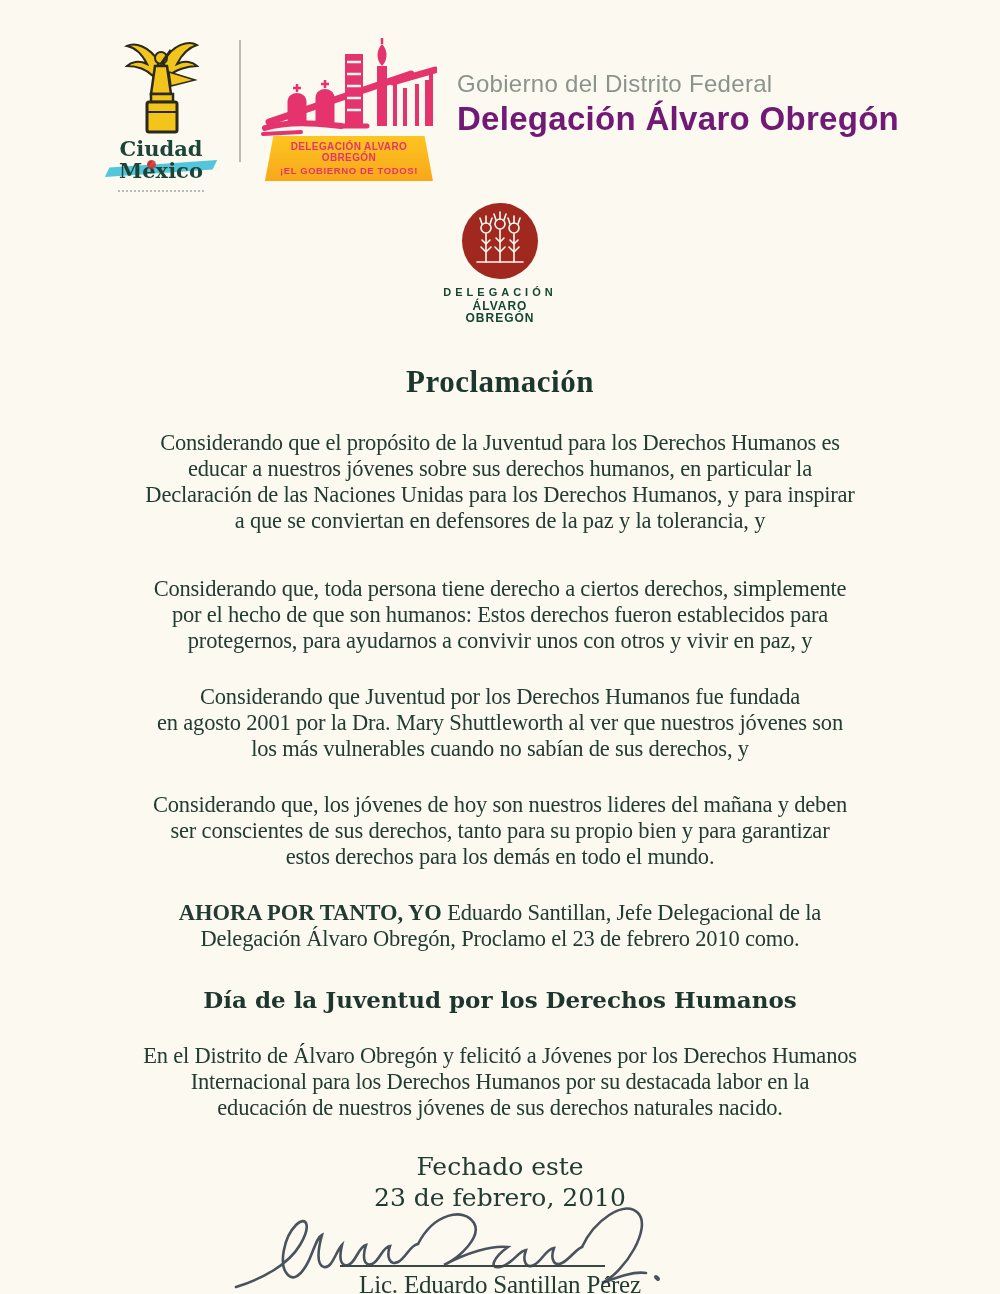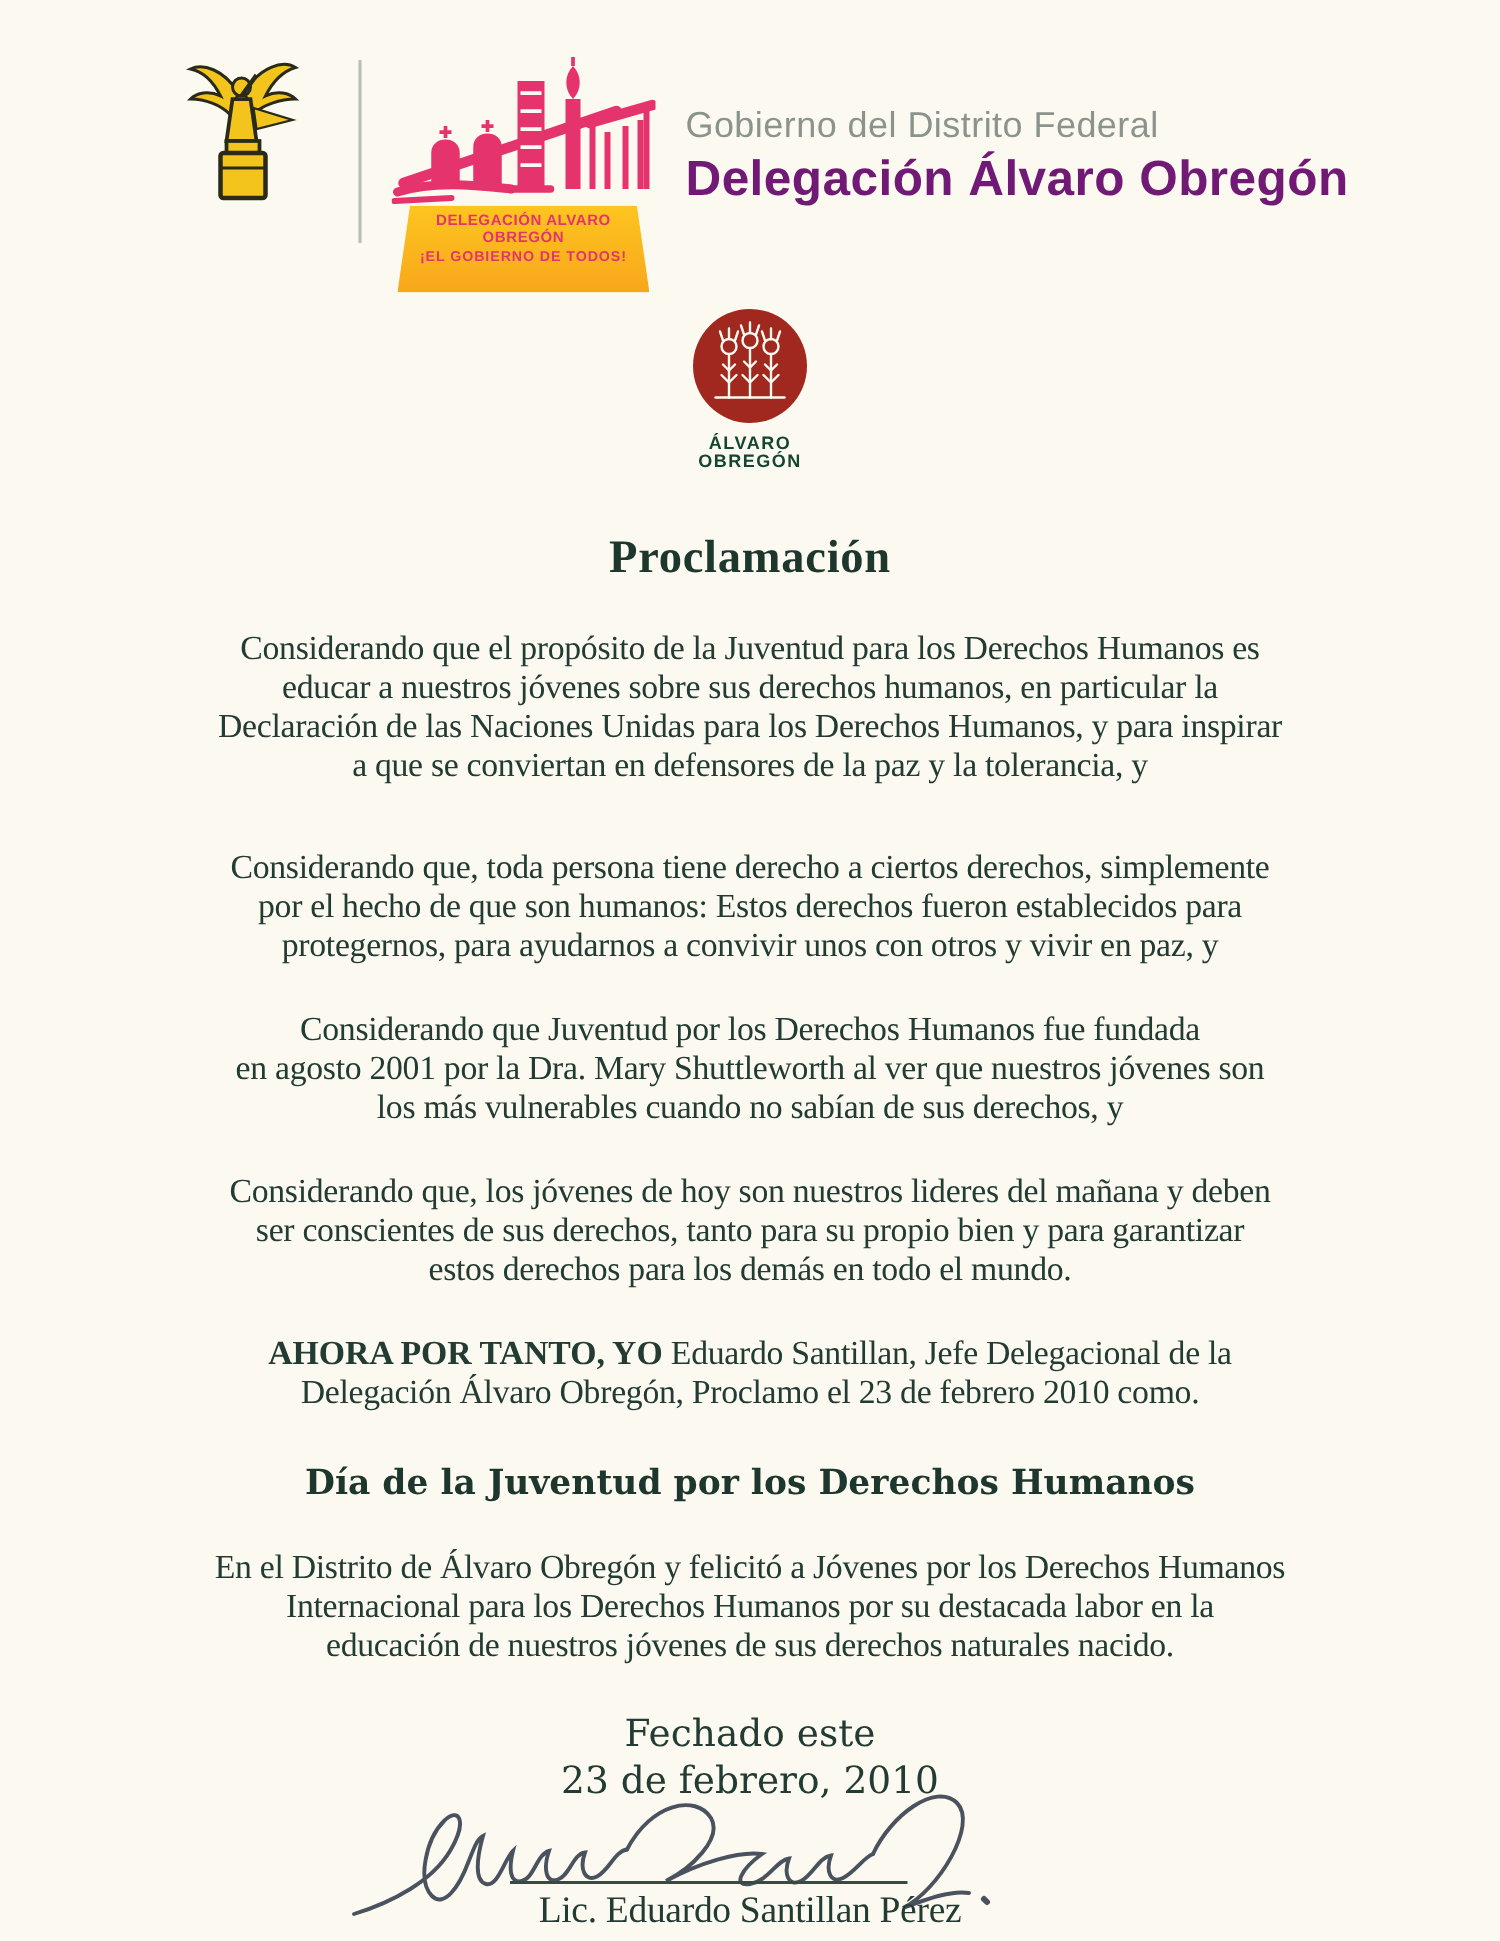--- a/index.html
+++ b/index.html
@@ -68,21 +68,21 @@
     background:#b9bdb4;
     margin-top:4px;
   }
   .logo-ao{
     width:180px;
     text-align:center;
   }
   .ao-banner{
     margin:-6px auto 0;
     width:160px;
-    padding:5px 4px 18px;
+    padding:5px 4px 5px;
     background:linear-gradient(#fdc51f,#f8a71b);
     -webkit-clip-path:polygon(5% 0,95% 0,100% 100%,0 100%);
     clip-path:polygon(5% 0,95% 0,100% 100%,0 100%);
     color:#e5336e;
     font-family:"Liberation Sans", sans-serif;
     font-weight:bold;
   }
   .ao-banner .l1{font-size:10px;letter-spacing:.4px;}
   .ao-banner .l2{font-size:9.5px;letter-spacing:.6px;margin-top:2px;}
   .header-titles{
@@ -204,20 +204,27 @@
 
           <path d="M42,30 L54,30 L58,58 L38,58 Z" fill="#f2c41c" stroke="#2a2a1a" stroke-width="2.5"></path>
 
           <path d="M56,36 L82,44 L58,50 Z" fill="#f2c41c" stroke="#2a2a1a" stroke-width="1.5"></path>
 
           <rect x="38" y="58" width="22" height="8" fill="#f2c41c" stroke="#2a2a1a" stroke-width="2.5"></rect>
           <rect x="34" y="66" width="30" height="30" rx="2" fill="#f2c41c" stroke="#2a2a1a" stroke-width="3"></rect>
           <line x1="34" y1="76" x2="64" y2="76" stroke="#2a2a1a" stroke-width="2"></line>
         </svg>
       </span>
+      <div class="cdmx-text">
+        <div class="cdmx-swoosh"></div>
+        <div class="cdmx-accent"></div>
+        <div class="cdmx-line">Ciudad</div>
+        <div class="cdmx-line">México</div>
+        <div class="cdmx-tagline"></div>
+      </div>
     </div>
 
     <div class="header-divider"></div>
 
     <div class="logo-ao">
       <span>
         <svg width="176" height="102" viewBox="0 0 176 102">
           <g stroke="#e5336e" fill="none" stroke-width="3">
 
             <path d="M4,92 C30,84 60,88 80,90" stroke-width="6" stroke-linecap="round"></path>
@@ -279,20 +286,21 @@
           <g>
             <path d="M53,60 L53,32"></path>
             <path d="M53,50 L48,45 M53,50 L58,45 M53,42 L49,38 M53,42 L57,38"></path>
             <circle cx="53" cy="26" r="5"></circle>
             <path d="M49,22 L47,16 M53,21 L53,14 M57,22 L59,16"></path>
           </g>
         </g>
       </svg>
     </span>
     <div class="seal-text">
+      <div class="s1">DELEGACIÓN</div>
       <div class="s2">ÁLVARO</div>
       <div class="s3">OBREGÓN</div>
     </div>
   </div>
 
   <div class="doc-title">Proclamación</div>
 
   <div class="body-text">
     <p class="para">Considerando que el propósito de la Juventud para los Derechos Humanos es
 educar a nuestros jóvenes sobre sus derechos humanos, en particular la

